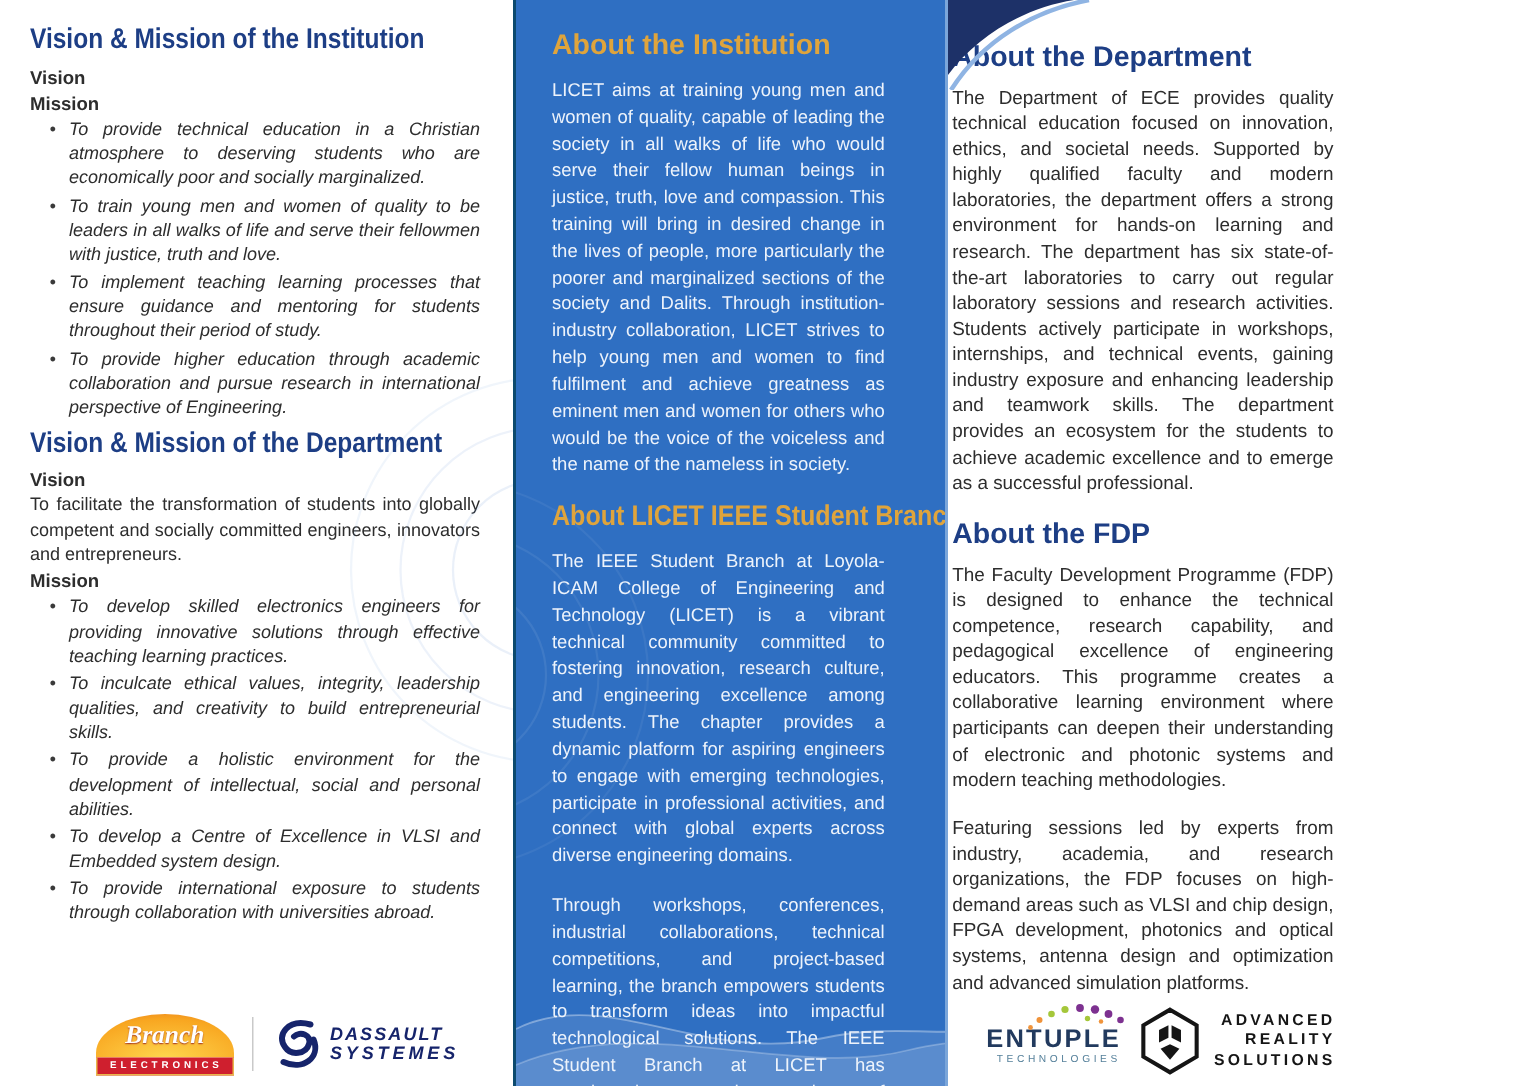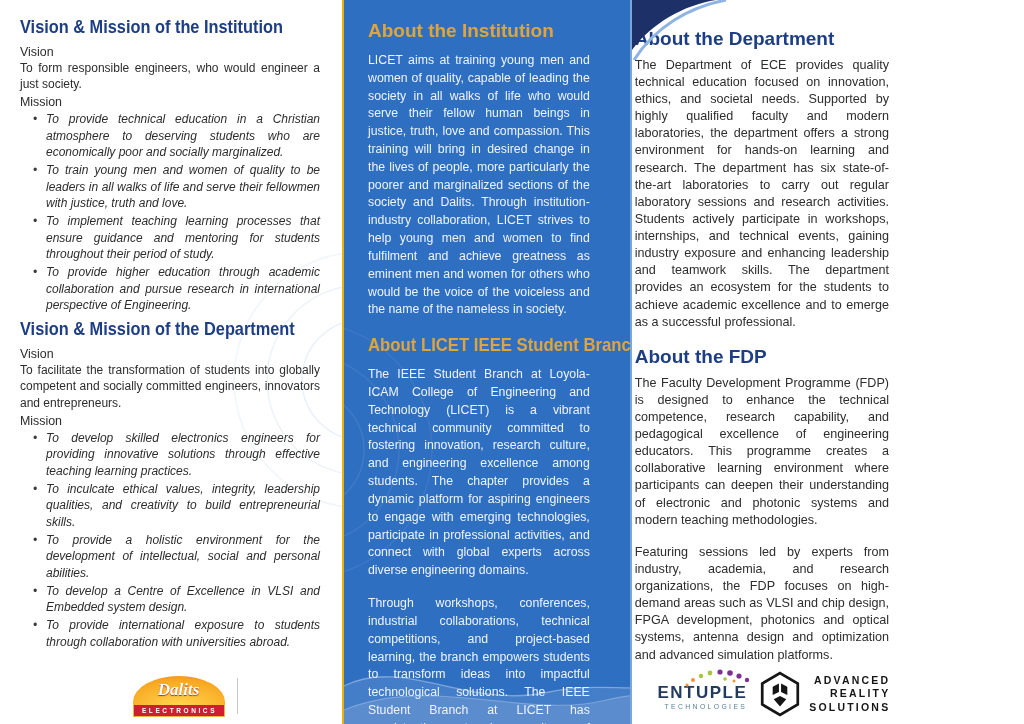--- a/index.html
+++ b/index.html
@@ -10,31 +10,31 @@
   }
   .col { position:relative; box-sizing:border-box; height:724px; }
 
   
   .col-left { width:342px; padding:12px 22px 0 20px; }
   .navy-h {
     color:#1d3e85; font-weight:bold; font-size:19px; line-height:1.15;
     margin:4px 0 7px 0; white-space:nowrap;
   }
   .navy-h .fit { display:inline-block; transform:scaleX(0.86); transform-origin:0 50%; }
-  .lbl { font-weight:normal; font-size:12.4px; margin:3px 0 1px 0; }
+  .lbl { font-weight:bold; font-size:12.4px; margin:3px 0 1px 0; }
   .body-l { font-size:12px; line-height:1.36; text-align:justify; margin:0; }
   ul.dots { margin:2px 0 5px 0; padding:0 0 0 26px; list-style:none; }
   ul.dots li { position:relative; font-size:12px; line-height:1.36; text-align:justify; margin:0 0 2px 0;font-style:italic; }
   ul.dots li::before { content:"•"; position:absolute; left:-13px; top:0; color:#3a3a3a; }
 
   
   .col-mid {
     width:342px; background:#2f6fc2; color:#edf3fb;
     padding:14px 24px 0 24px; overflow:hidden;
-    border-left:2px solid #eab308; border-right:2px solid #7ba6da;
+    border-left:2px solid #0c4a6e; border-right:2px solid #7ba6da;
   }
   .gold-h {
     color:#dfa43c; font-weight:bold; font-size:19px; line-height:1.15;
     margin:6px 0 10px 0; white-space:nowrap; position:relative; z-index:2;
   }
   .gold-h .fit { display:inline-block; transform:scaleX(0.88); transform-origin:0 50%; }
   .body-m { font-size:12.3px; line-height:1.45; text-align:justify; margin:0 16px 15px 0; position:relative; z-index:2; }
 
   
   .col-right { width:340px; padding:18px 27px 0 3px; }
@@ -91,21 +91,20 @@
   <div class="col col-left">
     <svg class="wm-circles" style="right:-70px; top:250px;" width="200" height="260" viewBox="0 0 200 260">
       <circle cx="150" cy="130" r="60" fill="none" stroke="rgba(90,140,210,0.13)" stroke-width="1.5"></circle>
       <circle cx="150" cy="130" r="95" fill="none" stroke="rgba(90,140,210,0.11)" stroke-width="1.5"></circle>
       <circle cx="150" cy="130" r="128" fill="none" stroke="rgba(90,140,210,0.09)" stroke-width="1.5"></circle>
     </svg>
 
     <div class="navy-h"><span class="fit">Vision &amp; Mission of the Institution</span></div>
 
     <div class="lbl">Vision</div>
-    <p class="body-l">To form responsible engineers, who would engineer a just society.</p>
 
     <div class="lbl">Mission</div>
     <ul class="dots">
       <li>To provide technical education in a Christian atmosphere to deserving students who are economically poor and socially marginalized.</li>
       <li>To train young men and women of quality to be leaders in all walks of life and serve their fellowmen with justice, truth and love.</li>
       <li>To implement teaching learning processes that ensure guidance and mentoring for students throughout their period of study.</li>
       <li>To provide higher education through academic collaboration and pursue research in international perspective of Engineering.</li>
     </ul>
 
     <div class="navy-h"><span class="fit">Vision &amp; Mission of the Department</span></div>
@@ -118,25 +117,35 @@
       <li>To develop skilled electronics engineers for providing innovative solutions through effective teaching learning practices.</li>
       <li>To inculcate ethical values, integrity, leadership qualities, and creativity to build entrepreneurial skills.</li>
       <li>To provide a holistic environment for the development of intellectual, social and personal abilities.</li>
       <li>To develop a Centre of Excellence in VLSI and Embedded system design.</li>
       <li>To provide international exposure to students through collaboration with universities abroad.</li>
     </ul>
 
     <div class="logo-row left-logos">
       <div class="jyoti">
         <div class="jyoti-top">
-            <span>Dalits</span>
+            <span>Branch</span>
           </div>
         <div class="jyoti-bottom">ELECTRONICS</div>
       </div>
       <div class="logo-divider"></div>
+      <div class="ds">
+        <svg width="34" height="36" viewBox="0 0 34 36">
+          <path d="M26 5 C11 1 3 12 9 20 C13 26 23 25 25 18 C27 12 19 9 15 13" stroke="#16246b" stroke-width="4" fill="none" stroke-linecap="round"></path>
+          <path d="M8 30 C21 36 33 27 28 15" stroke="#16246b" stroke-width="4" fill="none" stroke-linecap="round"></path>
+        </svg>
+        <div class="ds-text">
+          <div class="l1">DASSAULT</div>
+          <div class="l2">SYSTEMES</div>
+        </div>
+      </div>
     </div>
   </div>
 
   <div class="col col-mid">
     <svg class="wm-circles" style="left:-80px; top:320px;" width="190" height="260" viewBox="0 0 190 260">
       <circle cx="40" cy="130" r="60" fill="none" stroke="rgba(255,255,255,0.08)" stroke-width="1.5"></circle>
       <circle cx="40" cy="130" r="95" fill="none" stroke="rgba(255,255,255,0.07)" stroke-width="1.5"></circle>
       <circle cx="40" cy="130" r="128" fill="none" stroke="rgba(255,255,255,0.06)" stroke-width="1.5"></circle>
     </svg>
 

